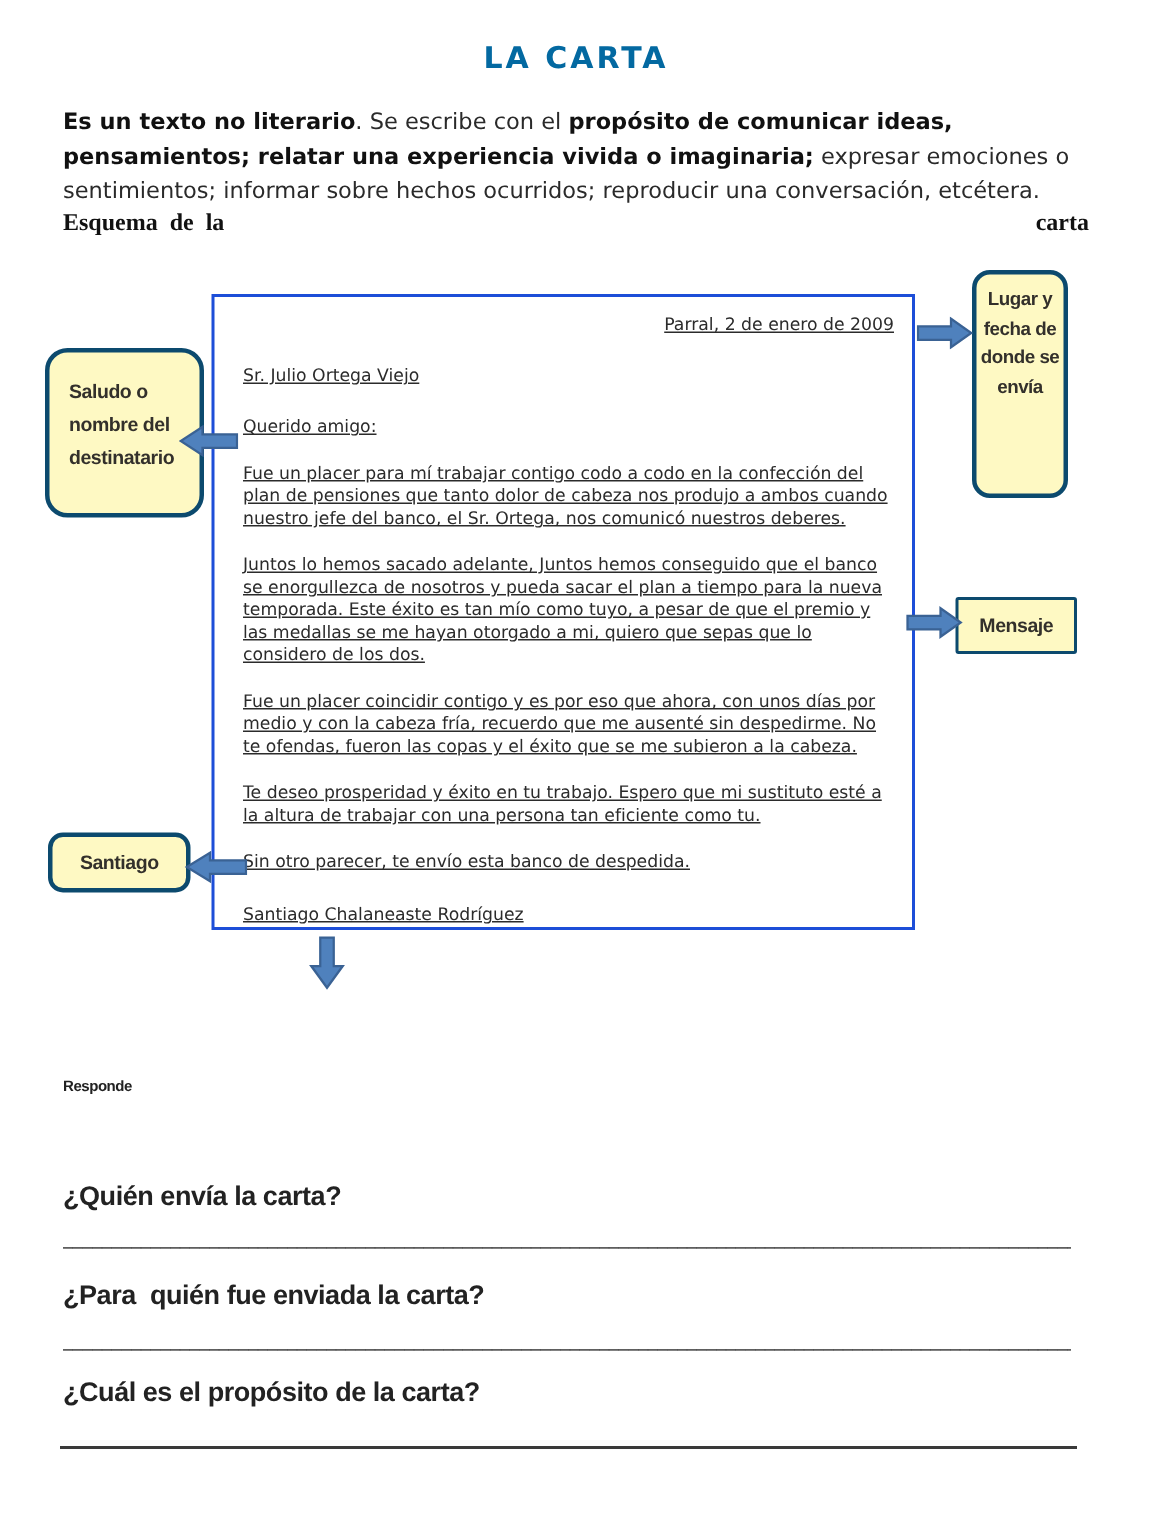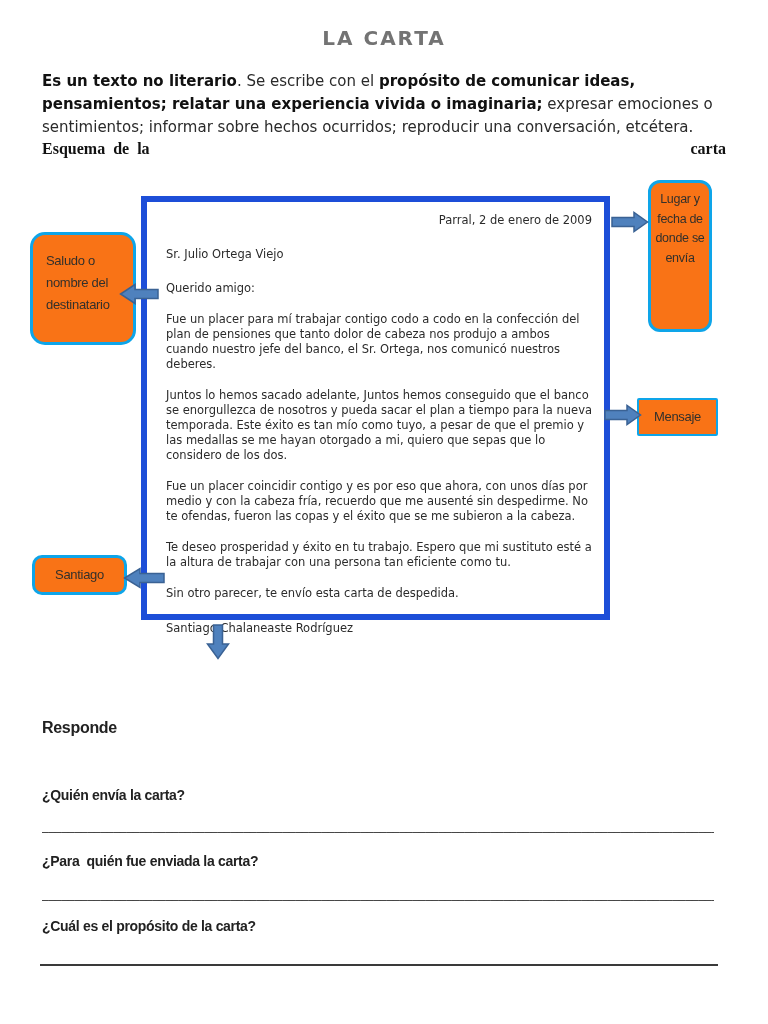--- a/index.html
+++ b/index.html
@@ -8,54 +8,55 @@
     width:768px;height:1024px;
     background:#ffffff;
     font-family:"DejaVu Sans",sans-serif;
     color:#1c1c1c;
     overflow:hidden;
   }
   
   .title{
     position:absolute;top:26px;left:0;width:768px;
     text-align:center;font-size:20px;font-weight:700;
-    letter-spacing:2px;color:#737373;margin:0;
+    letter-spacing:2px;color:#0369a1;margin:0;
   }
   .intro{
     position:absolute;top:70px;left:42px;width:694px;
     font-size:15px;line-height:1.53;color:#2a2a2a;margin:0;
   }
   .intro b{color:#111;}
   .schema-row{
     position:absolute;top:140px;left:42px;width:684px;
     font-family:"Liberation Serif",serif;font-weight:700;
     font-size:16px;color:#111;
     display:flex;justify-content:space-between;
   }
   .schema-row span{white-space:pre;}
   
   .letter-box{
     position:absolute;left:141px;top:196px;
     width:469px;height:424px;box-sizing:border-box;
-    border:6px solid #1d4ed8;background:#fff;
+    border:2px solid #1d4ed8;background:#fff;
     font-size:11.5px;line-height:15px;color:#2b2b2b;
     padding:11px 10px 0 19px;
+    text-decoration:underline;
   }
   .letter-date{text-align:right;padding-right:2px;margin:0 0 0 0;}
   .letter-recipient{margin-top:19px;}
   .letter-salutation{margin-top:19px;}
   .letter-par{margin-top:16px;}
   .letter-farewell{margin-top:16px;}
   .letter-signature{margin-top:20px;}
   
   .callout{
     position:absolute;box-sizing:border-box;
-    border:3px solid #0ea5e9;background:#f97316;
+    border:3px solid #0c4a6e;background:#fef9c3;
     font-family:"Liberation Sans",sans-serif;
-    font-weight:400;letter-spacing:-0.3px;color:#33302b;
+    font-weight:700;letter-spacing:-0.3px;color:#33302b;
     font-size:13px;
   }
   .co-saludo{left:30px;top:232px;width:106px;height:113px;border-radius:15px;
     padding:15px 0 0 13px;line-height:22px;}
   .co-lugar{left:648px;top:180px;width:64px;height:152px;border-radius:12px;
     text-align:center;padding-top:7px;line-height:19.5px;font-size:12.5px;}
   .co-mensaje{left:637px;top:398px;width:81px;height:38px;border-radius:2px;
     border-width:2.5px;text-align:center;line-height:33px;}
   .co-despedida{left:32px;top:555px;width:95px;height:40px;border-radius:10px;
     text-align:center;line-height:34px;}
@@ -67,26 +68,26 @@
   .arrow polygon{fill:#4F81BD;stroke:#3A6294;stroke-width:1.5;}
   .ar-lugar{left:611px;top:211px;}
   .ar-saludo{left:119px;top:283px;}
   .ar-mensaje{left:604px;top:404px;}
   .ar-despedida{left:123px;top:567px;}
   .ar-firma{left:206px;top:624px;}
   
   .responde-heading{
     position:absolute;left:42px;top:719px;
     font-family:"Liberation Sans",sans-serif;
-    font-weight:700;font-size:16px;letter-spacing:-0.3px;color:#222;text-align:right;
+    font-weight:700;font-size:10px;letter-spacing:-0.3px;color:#222;text-align:right;
   }
   .question{
     position:absolute;left:42px;
     font-family:"Liberation Sans",sans-serif;
-    font-weight:700;font-size:14px;letter-spacing:-0.3px;color:#222;
+    font-weight:700;font-size:18px;letter-spacing:-0.3px;color:#222;
     white-space:pre-wrap;
   }
   .q1{top:787px;} .q2{top:853px;} .q3{top:918px;}
   .answer-line{
     position:absolute;left:42px;width:672px;height:16px;
     overflow:hidden;white-space:nowrap;
     font-size:13px;color:#2e2e2e;letter-spacing:0;
   }
   .l1{top:818px;} .l2{top:886px;}
   .answer-rule{
@@ -109,21 +110,21 @@
   </div>
 
   <div class="letter-box">
     <div class="letter-date">Parral, 2 de enero de 2009</div>
     <div class="letter-recipient">Sr. Julio Ortega Viejo</div>
     <div class="letter-salutation">Querido amigo:</div>
     <div class="letter-par">Fue un placer para mí trabajar contigo codo a codo en la confección del plan de pensiones que tanto dolor de cabeza nos produjo a ambos cuando nuestro jefe del banco, el Sr. Ortega, nos comunicó nuestros deberes.</div>
     <div class="letter-par">Juntos lo hemos sacado adelante, Juntos hemos conseguido que el banco se enorgullezca de nosotros y pueda sacar el plan a tiempo para la nueva temporada. Este éxito es tan mío como tuyo, a pesar de que el premio y las medallas se me hayan otorgado a mi, quiero que sepas que lo considero de los dos.</div>
     <div class="letter-par">Fue un placer coincidir contigo y es por eso que ahora, con unos días por medio y con la cabeza fría, recuerdo que me ausenté sin despedirme. No te ofendas, fueron las copas y el éxito que se me subieron a la cabeza.</div>
     <div class="letter-par">Te deseo prosperidad y éxito en tu trabajo. Espero que mi sustituto esté a la altura de trabajar con una persona tan eficiente como tu.</div>
-    <div class="letter-farewell">Sin otro parecer, te envío esta carta de despedida.</div>
+    <div class="letter-farewell">Sin otro parecer, te envío esta banco de despedida.</div>
     <div class="letter-signature">Santiago Chalaneaste Rodríguez</div>
   </div>
 
   <div class="callout co-saludo">Saludo o nombre del destinatario</div>
   <div class="callout co-lugar">Lugar y fecha de donde se envía</div>
   <div class="callout co-mensaje">Mensaje</div>
   <div class="callout co-despedida">Santiago</div>
 
   <span class="arrow ar-lugar">
     <svg width="38" height="22" viewBox="0 0 38 22">

